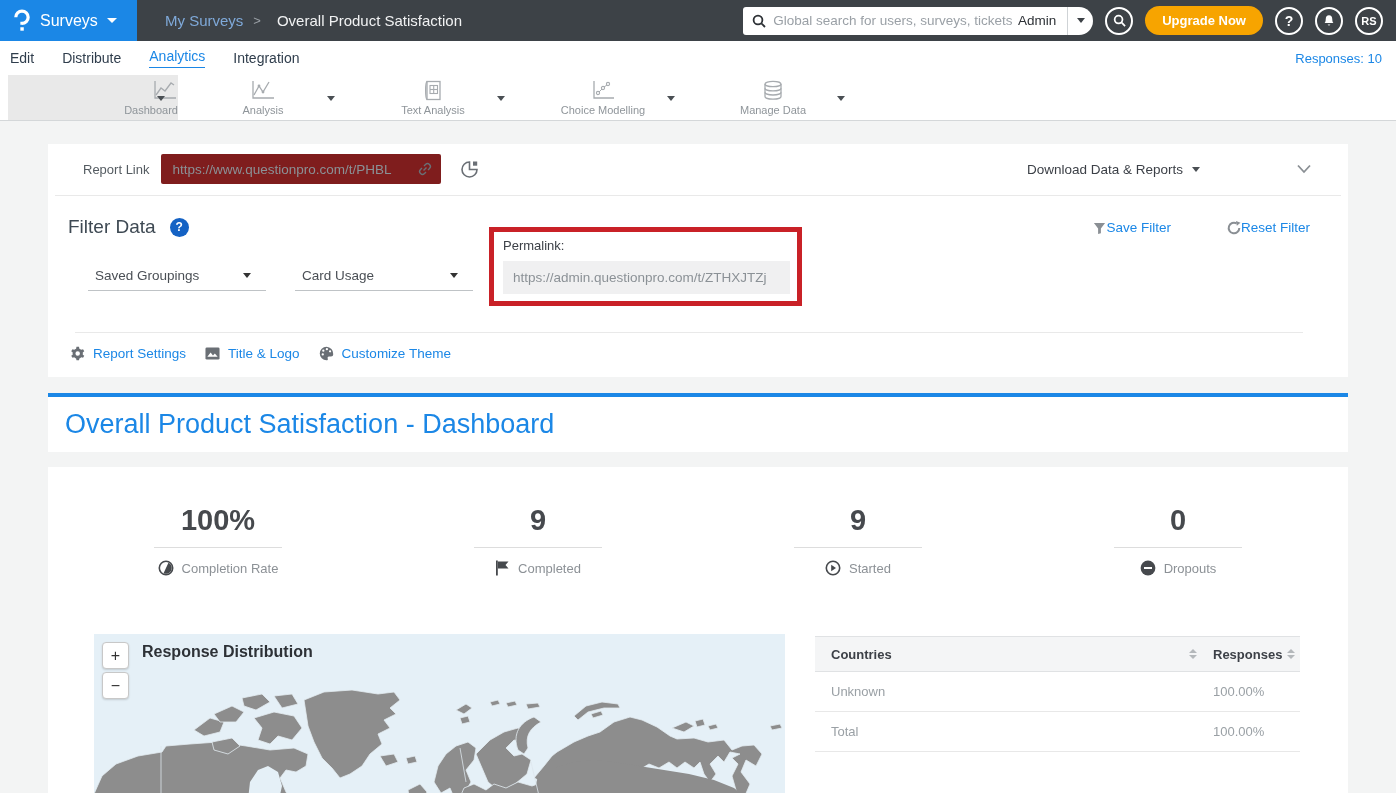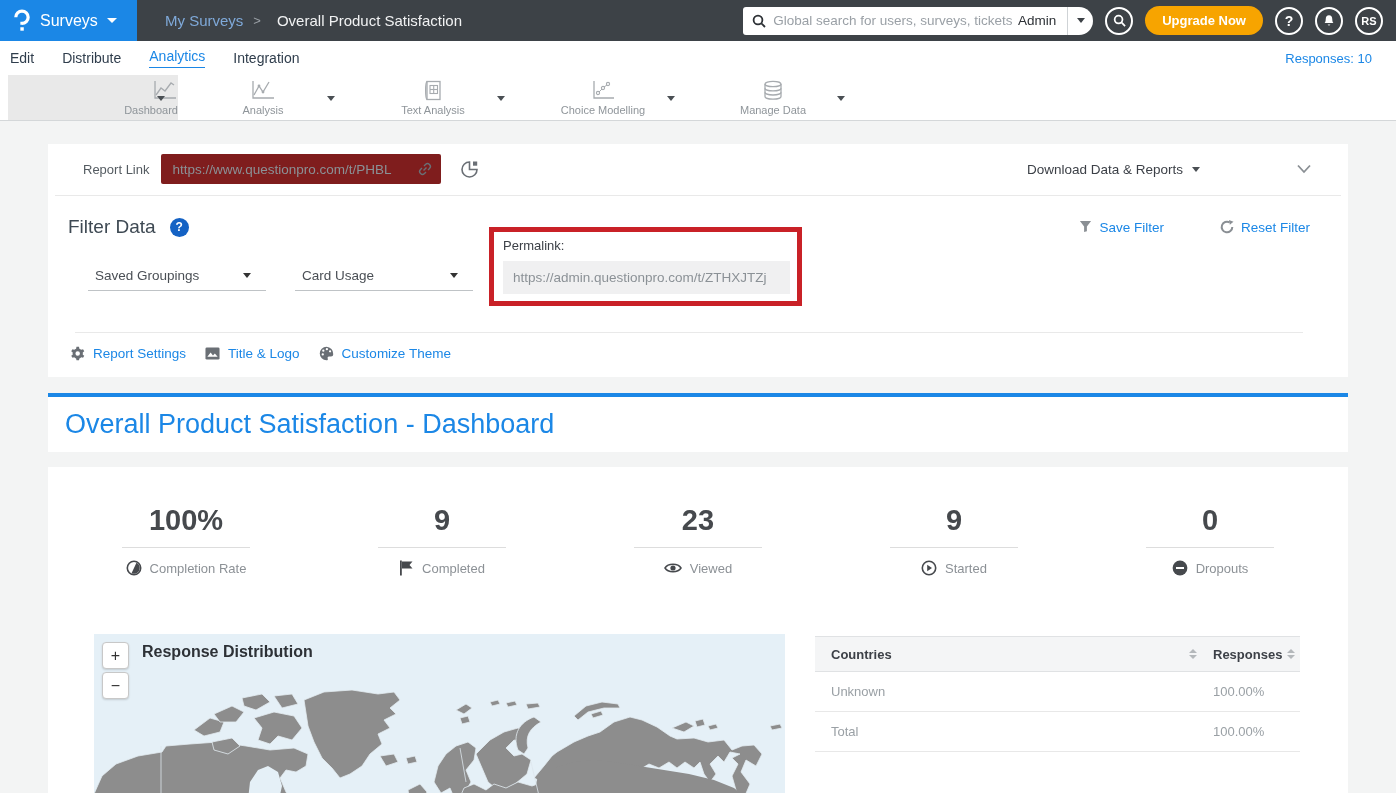--- a/index.html
+++ b/index.html
@@ -23,21 +23,21 @@
 .search-scope { font-size:13.5px; color:#2d3136; padding:0 11px 0 4px; }
 .scope-caret-box { border-left:1px solid #cfd3d6; height:100%; width:26px; display:flex; align-items:center; justify-content:center; }
 .scope-caret-box .caret { border-top-color:#3d4247; border-left-width:4px; border-right-width:4px; }
 .circle-btn { width:28px; height:28px; border:2px solid #fff; border-radius:50%; display:flex; align-items:center; justify-content:center; color:#fff; font-weight:bold; font-size:14px; flex:none; margin-left:12px; }
 .upgrade-btn { background:#f7a400; color:#fff; font-weight:bold; font-size:13px; height:29px; border-radius:15px; border:none; padding:0 17px; margin-left:12px; font-family:"Liberation Sans",sans-serif; }
 
 
 .menurow { height:34px; background:#fff; display:flex; align-items:center; padding:0 10px; }
 .menu-item { font-size:14px; color:#2f3d4c; margin-right:28px; font-weight:500; text-decoration:none; }
 .menu-item.active { color:#1b87e6; border-bottom:1px solid #1b87e6; padding-bottom:3px; }
-.responses { margin-left:auto; font-size:13px; color:#1b87e6; margin-right:14px; }
+.responses { margin-left:auto; font-size:13px; color:#1b87e6; margin-right:4px; }
 
 
 .toolbar { height:46px; background:#fff; border-bottom:1px solid #d4d7d9; display:flex; padding-left:8px; }
 .tool-sec { width:170px; position:relative; display:flex; flex-direction:column; align-items:center; justify-content:center; }
 .tool-sec.active { background:#e9e9e9;align-items:flex-end; }
 .tool-sec .ticon { height:21px; margin-bottom:3px; }
 .tool-sec .tlabel { font-size:11px; color:#8f959a; }
 .tool-caret { position:absolute; right:13px; top:50%; margin-top:-2px; width:0; height:0; border-left:4px solid transparent; border-right:4px solid transparent; border-top:5px solid #4a4f54; }
 
 
@@ -50,21 +50,21 @@
 .globe-ic { margin-left:18px; }
 .dl-group { margin-left:auto; display:flex; align-items:center; gap:9px; margin-right:96px; }
 .dl-label { font-size:13.5px; color:#3c4047; }
 .dl-caret { width:0;height:0;border-left:4px solid transparent;border-right:4px solid transparent;border-top:5px solid #4a4f54; }
 .hr { border-top:1px solid #e9e9e9; margin:0 7px; }
 .filter-sec { padding:20px 38px 0 20px; position:relative; }
 .filter-head { display:flex; align-items:center; height:22px; }
 .filter-title { font-size:19px; color:#3e4953; }
 .q-circle { width:19px; height:19px; border-radius:50%; background:#1462c4; color:#fff; font-size:12px; font-weight:bold; display:flex; align-items:center; justify-content:center; margin-left:14px; }
 .filter-actions { margin-left:auto; display:flex; align-items:center; }
-.fa-link { display:flex; align-items:flex-start; gap:7px; font-size:13.5px; color:#1b87e6; }
+.fa-link { display:flex; align-items:flex-end; font-size:13.5px; color:#1b87e6; }
 .fa-gap { width:56px; }
 .controls-row { display:flex; align-items:flex-start; }
 .uline-dd { width:178px; border-bottom:1px solid #bfc3c6; padding:5px 2px 7px 7px; display:flex; align-items:center; font-size:13.5px; color:#4a4f55; margin-top:25px; }
 .uline-dd .dd-caret { margin-left:auto; margin-right:13px; width:0;height:0;border-left:4px solid transparent;border-right:4px solid transparent;border-top:5px solid #333; }
 .dd1 { margin-left:20px; }
 .dd2 { margin-left:29px; }
 .permalink-box { position:absolute; left:441px; top:31px; border:5px solid #c92127; padding:6px 7px 9px 9px; width:313px; height:79px; background:#fff; }
 .pl-label { font-size:13px; color:#3c4047; margin-bottom:8px; }
 .pl-input { background:#f0f0f1; height:33px; display:flex; align-items:center; padding:0 10px; font-size:13.5px; color:#8b9196; white-space:nowrap; overflow:hidden; }
 .hr2 { border-top:1px solid #e9e9e9; margin:41px 7px 0 7px; }
@@ -322,31 +322,20 @@
       <div class="sep"></div>
       <div class="lbl">
         <svg width="15" height="16" viewBox="0 0 15 16">
           <rect x="1" y="0.5" width="1.8" height="15" fill="#46494d"></rect>
           <path d="M3 1.5 L13.5 1.5 L10.5 5 L13.5 8.5 L3 8.5 Z" fill="#46494d"></path>
         </svg>
         <span>Completed</span>
       </div>
     </div>
     <div class="stat">
-      <div class="num">23</div>
-      <div class="sep"></div>
-      <div class="lbl">
-        <svg width="18" height="14" viewBox="0 0 18 14">
-          <path d="M1 7 C4 2 14 2 17 7 C14 12 4 12 1 7 Z" stroke="#46494d" stroke-width="1.5" fill="none"></path>
-          <circle cx="9" cy="7" r="2.6" fill="#46494d"></circle>
-        </svg>
-        <span>Viewed</span>
-      </div>
-    </div>
-    <div class="stat">
       <div class="num">9</div>
       <div class="sep"></div>
       <div class="lbl">
         <svg width="16" height="16" viewBox="0 0 16 16">
           <circle cx="8" cy="8" r="6.7" stroke="#46494d" stroke-width="1.6" fill="none"></circle>
           <path d="M6.2 4.8 L11 8 L6.2 11.2 Z" fill="#46494d"></path>
         </svg>
         <span>Started</span>
       </div>
     </div>

